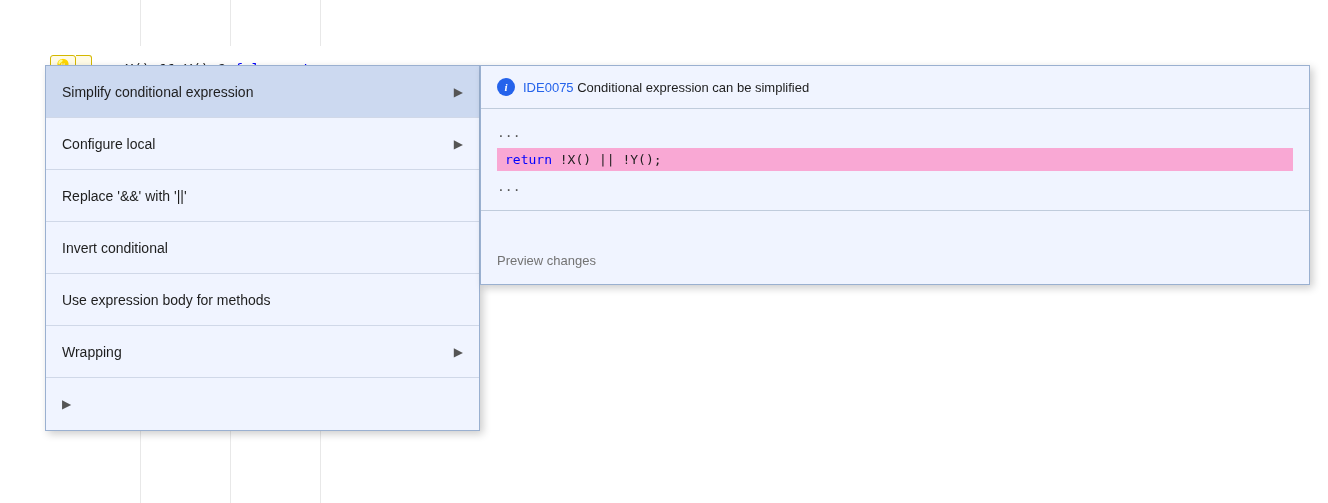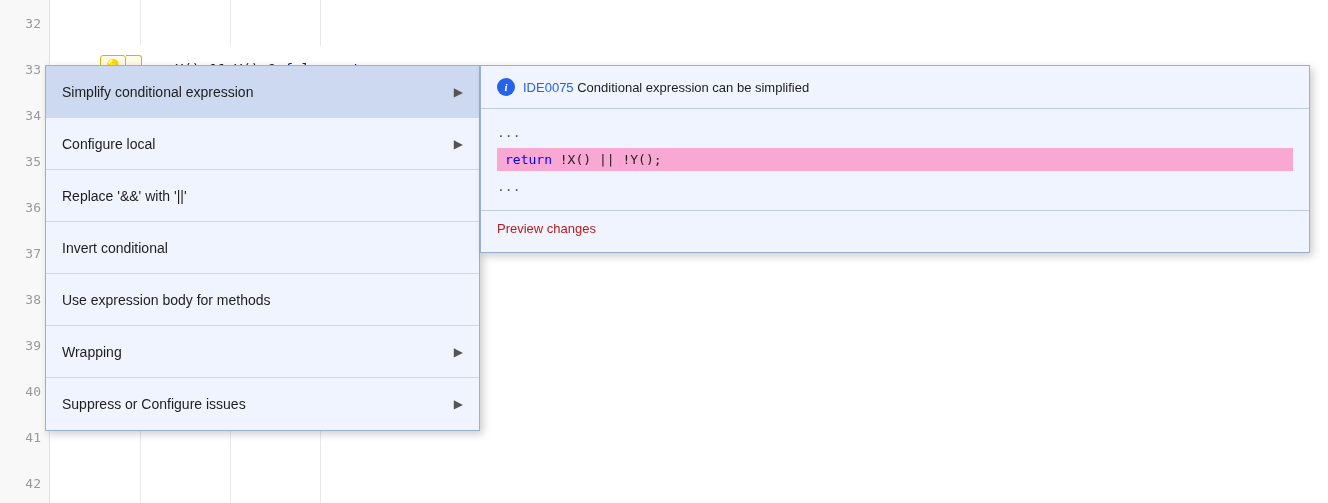--- a/index.html
+++ b/index.html
@@ -223,26 +223,27 @@
       color: #555;
       margin: 8px 0 4px 0;
     }
 
     .preview-footer {
       padding: 10px 16px;
       border-top: 1px solid #c0ccdc;
     }
 
     .preview-changes-link {
-      color: #b91c1c;
+      color: #737373;
       cursor: pointer;
       text-decoration: none;
       font-size: 13px;
       display: block;
       margin-bottom: 6px;
+      margin-top: 32px;
     }
 
     .fix-all-line {
       font-size: 13px;
       color: #1e1e1e;
     }
 
     .fix-all-line a {
       color: #2563eb;
       text-decoration: none;
@@ -261,34 +262,20 @@
       top: 0; bottom: 0;
       width: 1px;
       background: #e8e8e8;
     }
   </style>
 </head>
 <body>
 
 <div class="editor-bg">
 
-  <div class="line-numbers">
-    <div class="line-number">32</div>
-    <div class="line-number">33</div>
-    <div class="line-number">34</div>
-    <div class="line-number">35</div>
-    <div class="line-number">36</div>
-    <div class="line-number">37</div>
-    <div class="line-number">38</div>
-    <div class="line-number">39</div>
-    <div class="line-number">40</div>
-    <div class="line-number">41</div>
-    <div class="line-number">42</div>
-
-  </div>
 
   <div class="editor-content">
 
     <div class="grid-lines">
       <div class="v-line" style="left: 90px;"></div>
       <div class="v-line" style="left: 180px;"></div>
       <div class="v-line" style="left: 270px;"></div>
     </div>
 
     <div class="editor-line"></div>
@@ -338,21 +325,20 @@
     <span>Invert conditional</span>
   </div>
   <div class="menu-item">
     <span>Use expression body for methods</span>
   </div>
   <div class="menu-item">
     <span>Wrapping</span>
     <span class="arrow">▶</span>
   </div>
   <div class="menu-item">
-    <span>Suppress or Configure issues</span>
     <span class="arrow">▶</span>
   </div>
 </div>
 
 <div class="preview-panel">
   <div class="preview-header">
     <div class="info-icon">i</div>
     <span class="preview-title">
       <span class="ide-code">IDE0075</span><span> Conditional expression can be simplified</span>
     </span>

